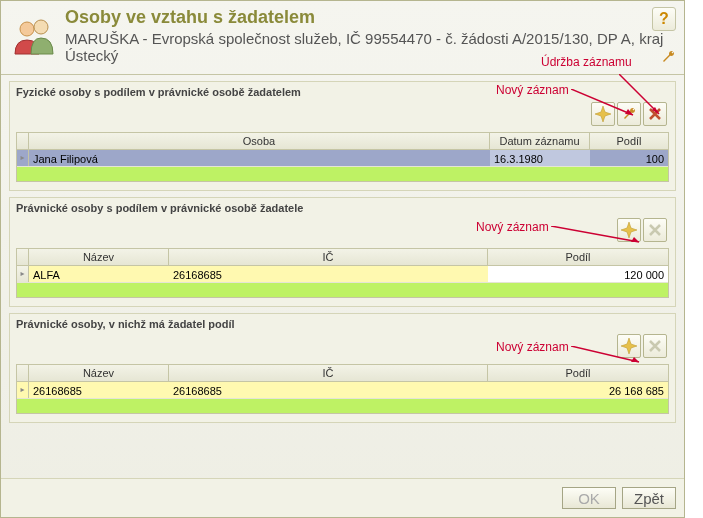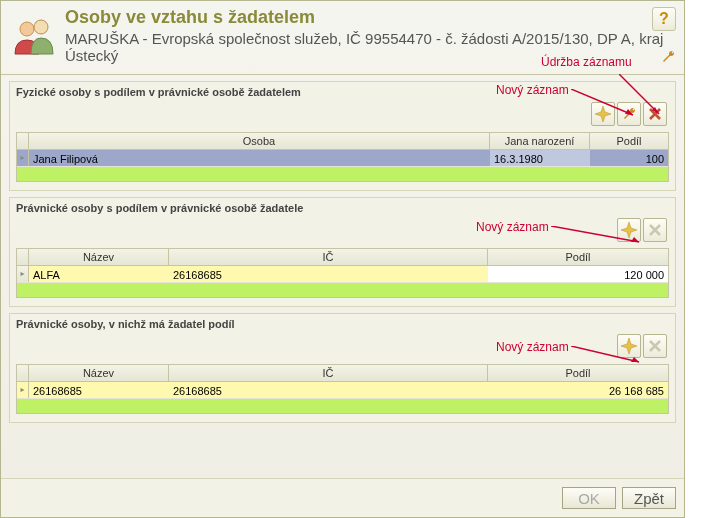--- a/index.html
+++ b/index.html
@@ -247,21 +247,21 @@
       <div class="tool-btn">
         <svg width="14" height="14" viewBox="0 0 14 14">
             <path d="M2 2 L12 12 M12 2 L2 12" stroke="#c05030" stroke-width="2.5"></path>
           </svg>
       </div>
     </div>
     <div class="grid">
       <div class="grid-head">
         <div style="width:12px;"></div>
         <div class="c1">Osoba</div>
-        <div class="c2">Jana narození</div>
+        <div class="c2">Datum záznamu</div>
         <div class="c3">Podíl</div>
       </div>
       <div class="grid-body">
         <div class="grid-row row-selected">
           <div class="row-indicator" style="padding:0;"></div>
           <div class="c1">Jana Filipová</div>
           <div class="c2">16.3.1980</div>
           <div class="c3">100</div>
         </div>
         <div style="height:14px;"></div>

